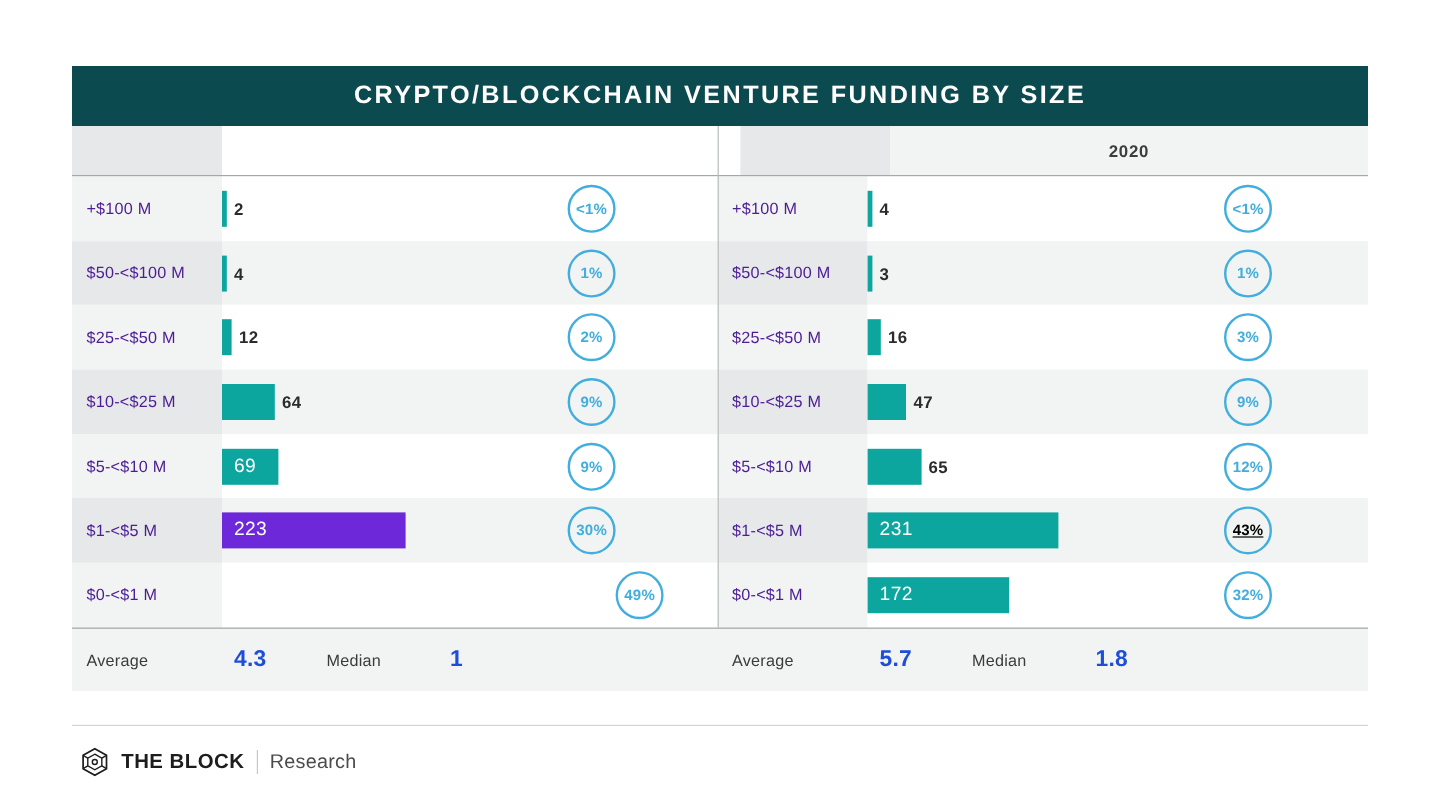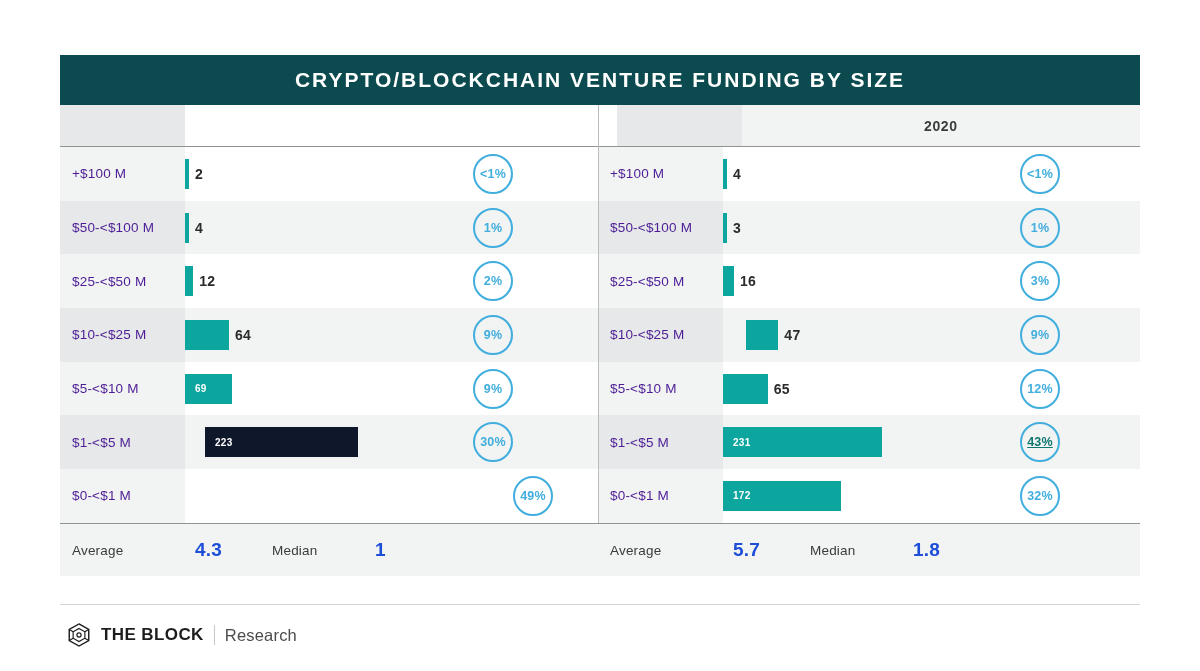--- a/index.html
+++ b/index.html
@@ -143,22 +143,22 @@
   }
   .bar {
     height: 30px;
     background: #0ca69f;
     display: flex;
     align-items: center;
     box-sizing: border-box;
   }
   .bar-value-in {
     color: #ffffff;
-    font-size: 10px;
-    font-weight: bold;
+    font-size: 16px;
+    font-weight: normal;
     padding-left: 10px;
     letter-spacing: 0.3px;
   }
   .bar-value-out {
     color: #2b2b2b;
     font-size: 14px;
     font-weight: bold;
     margin-left: 6px;
     letter-spacing: 0.3px;
   }
@@ -362,21 +362,21 @@
               <span class="pct-text" style="color: rgb(65, 174, 221);">9%</span>
             </div>
           </div>
         </div>
         <div class="row alt">
           <div class="labelcell">
             <span class="label-text">$1-&lt;$5 M</span>
           </div>
           <div class="barcell">
             <div class="bar-wrap" style="left: 0px;">
-              <div class="bar" style="width: 153.424px; background: #0f172a; margin-left: 20px;">
+              <div class="bar" style="width: 153.424px; background: #6d28d9;">
                 <span class="bar-value-in">223</span>
               </div>
             </div>
             <div class="pct-circle" style="border-color: rgb(65, 174, 221);">
               <span class="pct-text" style="color: rgb(65, 174, 221);">30%</span>
             </div>
           </div>
         </div>
         <div class="row">
           <div class="labelcell">
@@ -430,21 +430,21 @@
             <div class="pct-circle" style="border-color: rgb(65, 174, 221);">
               <span class="pct-text" style="color: rgb(65, 174, 221);">3%</span>
             </div>
           </div>
         </div>
         <div class="row alt">
           <div class="labelcell">
             <span class="label-text">$10-&lt;$25 M</span>
           </div>
           <div class="barcell">
-            <div class="bar-wrap" style="left: 0px; margin-left: 23px;">
+            <div class="bar-wrap" style="left: 0px;">
               <div class="bar" style="width: 32.336px; background: rgb(12, 166, 159);"></div>
               <span class="bar-value-out">47</span>
             </div>
             <div class="pct-circle" style="border-color: rgb(65, 174, 221);">
               <span class="pct-text" style="color: rgb(65, 174, 221);">9%</span>
             </div>
           </div>
         </div>
         <div class="row">
           <div class="labelcell">
@@ -464,21 +464,21 @@
           <div class="labelcell">
             <span class="label-text">$1-&lt;$5 M</span>
           </div>
           <div class="barcell">
             <div class="bar-wrap" style="left: 0px;">
               <div class="bar" style="width: 158.928px; background: rgb(12, 166, 159);">
                 <span class="bar-value-in">231</span>
               </div>
             </div>
             <div class="pct-circle" style="border-color: rgb(65, 174, 221);">
-              <span class="pct-text" style="color: #0f766e; text-decoration: underline;">43%</span>
+              <span class="pct-text" style="color: #000000; text-decoration: underline;">43%</span>
             </div>
           </div>
         </div>
         <div class="row">
           <div class="labelcell">
             <span class="label-text">$0-&lt;$1 M</span>
           </div>
           <div class="barcell">
             <div class="bar-wrap" style="left: 0px;">
               <div class="bar" style="width: 118.336px; background: rgb(12, 166, 159);">

